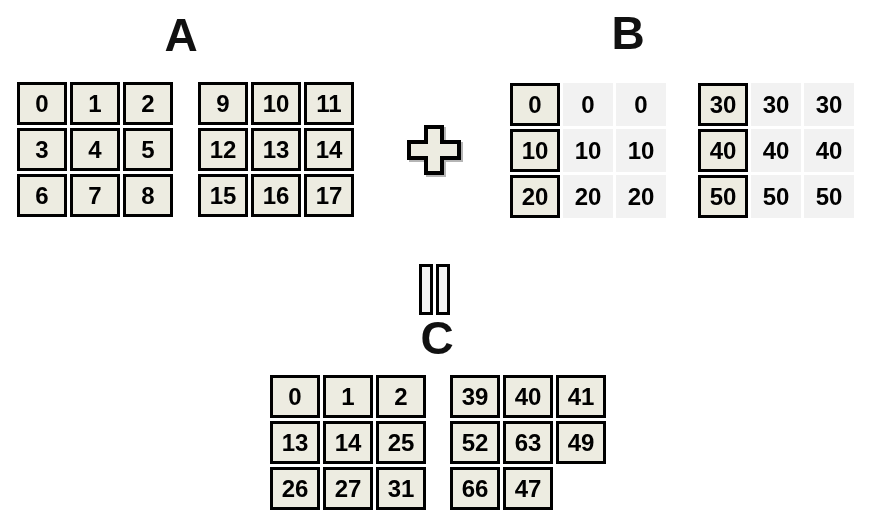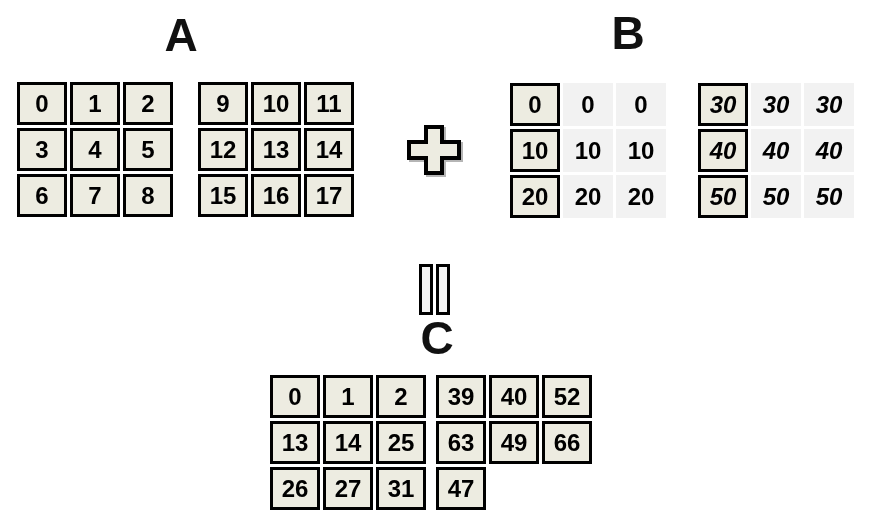--- a/index.html
+++ b/index.html
@@ -83,21 +83,21 @@
     <div class="cell plain">0</div>
     <div class="cell plain">0</div>
     <div class="cell">10</div>
     <div class="cell plain">10</div>
     <div class="cell plain">10</div>
     <div class="cell">20</div>
     <div class="cell plain">20</div>
     <div class="cell plain">20</div>
   </div>
 
-  <div class="grid" style="left:698px;top:83px;font-style:italic;">
+  <div class="grid" style="left:698px;top:83px;">
     <div class="cell">30</div>
     <div class="cell plain">30</div>
     <div class="cell plain">30</div>
     <div class="cell">40</div>
     <div class="cell plain">40</div>
     <div class="cell plain">40</div>
     <div class="cell">50</div>
     <div class="cell plain">50</div>
     <div class="cell plain">50</div>
   </div>
@@ -112,23 +112,24 @@
     <div class="cell">1</div>
     <div class="cell">2</div>
     <div class="cell">13</div>
     <div class="cell">14</div>
     <div class="cell">25</div>
     <div class="cell">26</div>
     <div class="cell">27</div>
     <div class="cell">31</div>
   </div>
 
-  <div class="grid" style="left:436px;top:375px;">
+  <div class="grid" style="left:450px;top:375px;">
     <div class="cell">39</div>
     <div class="cell">40</div>
+    <div class="cell">41</div>
     <div class="cell">52</div>
     <div class="cell">63</div>
     <div class="cell">49</div>
     <div class="cell">66</div>
     <div class="cell">47</div>
   </div>
 
 </div>
 
 </body></html>

